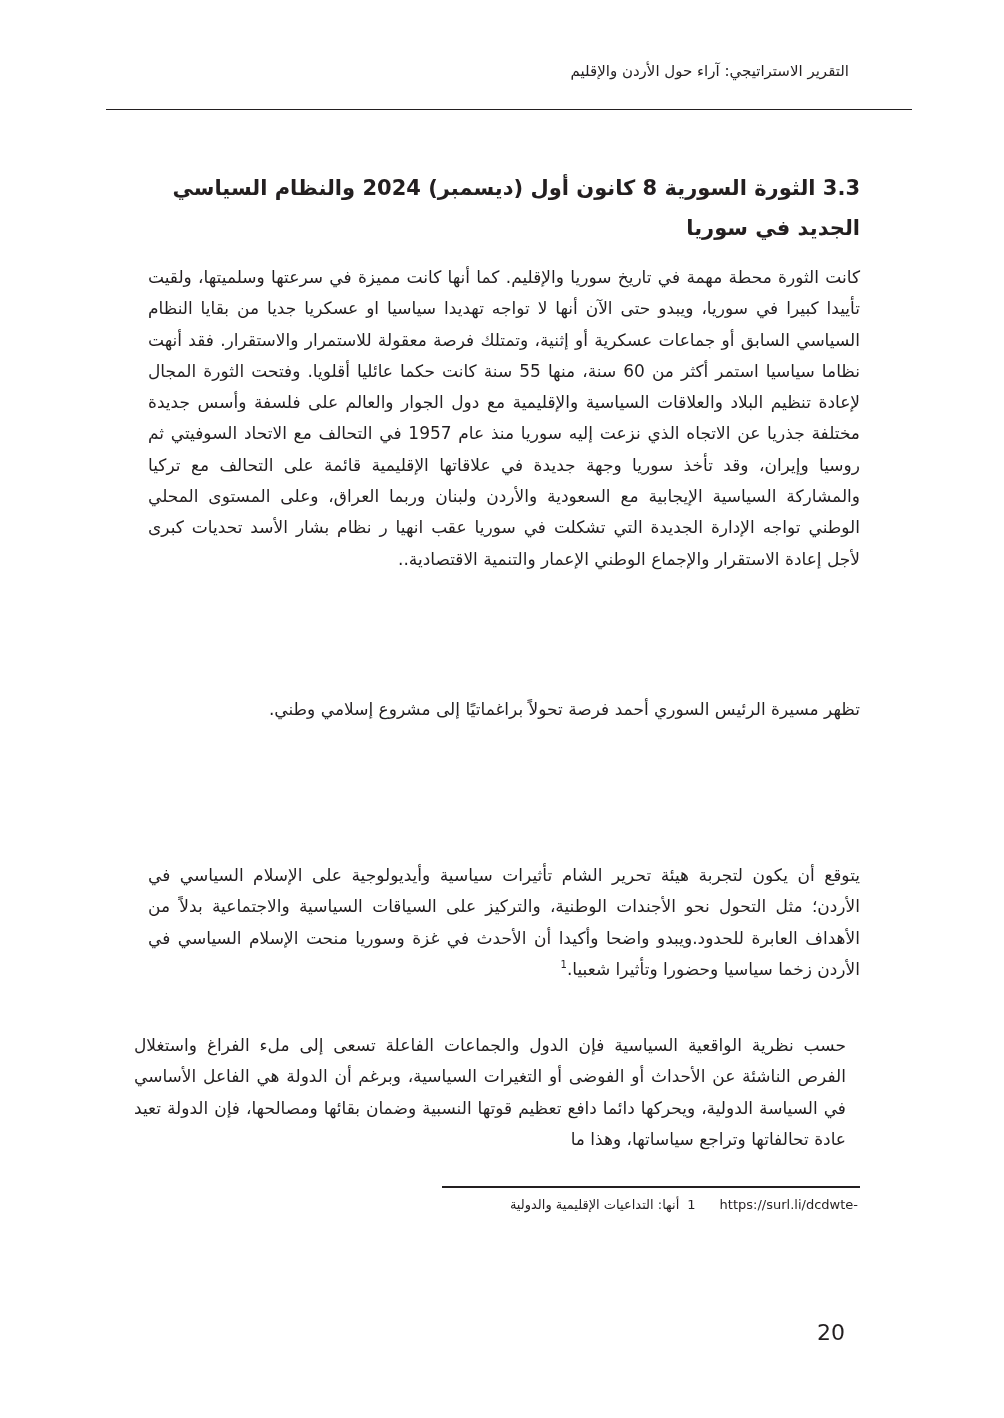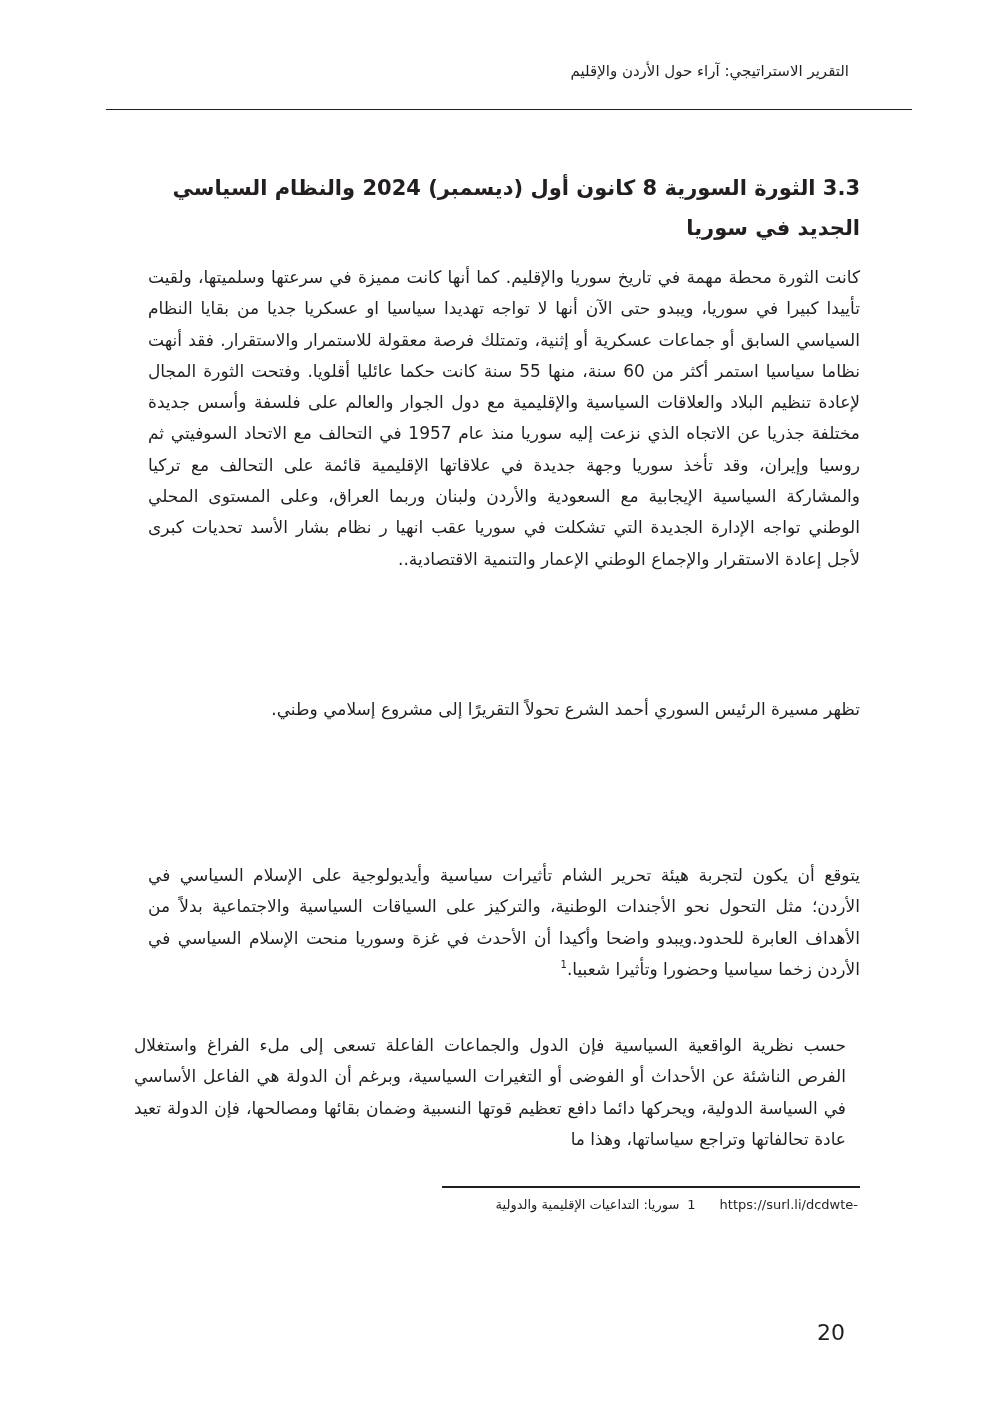--- a/index.html
+++ b/index.html
@@ -110,27 +110,27 @@
 
 <div class="page">
 
   <div class="running-header">التقرير الاستراتيجي: آراء حول الأردن والإقليم</div>
   <div class="header-rule"></div>
 
   <h2 class="section-title" style="margin:0;text-align:right;">3.3 الثورة السورية 8 كانون أول (ديسمبر) 2024  والنظام السياسي الجديد في سوريا</h2>
 
   <p class="para" id="p1">كانت الثورة محطة مهمة في تاريخ سوريا والإقليم. كما أنها كانت مميزة في سرعتها وسلميتها، ولقيت تأييدا كبيرا في سوريا، ويبدو حتى الآن أنها لا تواجه تهديدا سياسيا او عسكريا جديا من بقايا النظام السياسي السابق أو جماعات عسكرية أو إثنية، وتمتلك فرصة معقولة للاستمرار والاستقرار.  فقد أنهت نظاما سياسيا استمر أكثر من 60 سنة، منها 55 سنة كانت حكما عائليا أقلويا. وفتحت الثورة المجال لإعادة تنظيم البلاد والعلاقات السياسية والإقليمية مع دول الجوار والعالم على فلسفة وأسس جديدة مختلفة جذريا عن الاتجاه الذي نزعت إليه سوريا منذ عام 1957 في التحالف مع الاتحاد السوفيتي ثم روسيا وإيران، وقد تأخذ سوريا وجهة جديدة في علاقاتها الإقليمية قائمة على التحالف مع تركيا والمشاركة السياسية الإيجابية مع السعودية والأردن ولبنان وربما العراق، وعلى المستوى المحلي الوطني تواجه الإدارة الجديدة التي تشكلت في سوريا عقب انهيا ر نظام بشار الأسد تحديات كبرى لأجل إعادة الاستقرار والإجماع الوطني الإعمار والتنمية الاقتصادية..</p>
 
-  <p class="para" id="p2">تظهر مسيرة الرئيس السوري أحمد الشرع تحولاً التقريرًا إلى مشروع إسلامي وطني.</p>
+  <p class="para" id="p2">تظهر مسيرة الرئيس السوري أحمد فرصة تحولاً براغماتيًا إلى مشروع إسلامي وطني.</p>
 
 
   <p class="para" id="p3"><span>يتوقع أن يكون لتجربة هيئة تحرير الشام تأثيرات سياسية وأيديولوجية على الإسلام السياسي في الأردن؛ مثل التحول نحو الأجندات الوطنية، والتركيز على السياقات السياسية والاجتماعية بدلاً من الأهداف العابرة للحدود.ويبدو واضحا وأكيدا أن الأحدث في غزة وسوريا منحت الإسلام السياسي في الأردن زخما سياسيا وحضورا وتأثيرا شعبيا.</span><sup class="fn">1</sup></p>
 
   <p class="para" id="p4">حسب نظرية الواقعية السياسية فإن الدول والجماعات الفاعلة تسعى إلى ملء الفراغ واستغلال الفرص الناشئة عن الأحداث أو الفوضى أو التغيرات السياسية، وبرغم أن الدولة هي الفاعل الأساسي في السياسة الدولية، ويحركها دائما دافع تعظيم قوتها النسبية وضمان بقائها ومصالحها، فإن الدولة تعيد عادة تحالفاتها وتراجع سياساتها، وهذا ما</p>
 
   <div class="footnote-rule"></div>
   <div class="footnote">
-    <span class="fn-num">-1</span><span class="fn-url">https://surl.li/dcdwte</span><span>سوريا: التداعيات الإقليمية والدولية</span>
+    <span class="fn-num">-1</span><span class="fn-url">https://surl.li/dcdwte</span><span>أنها: التداعيات الإقليمية والدولية</span>
   </div>
 
   <div class="page-number">20</div>
 
 </div>
 
 </body></html>

